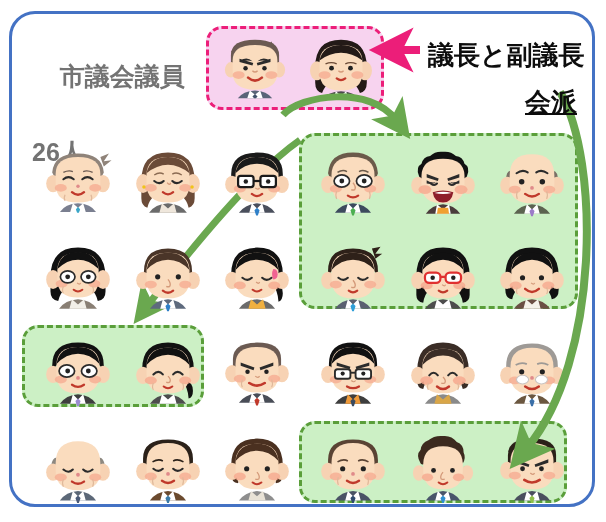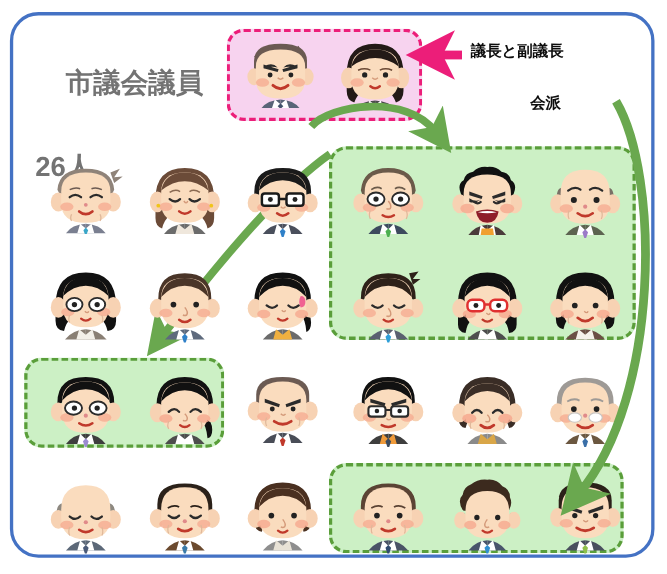--- a/index.html
+++ b/index.html
@@ -53,21 +53,21 @@
   }
   .group-faction {
     border: 3px dashed #5a9e3a;
     background: #ccf0c5;
     border-radius: 16px;
   }
 
   
   .lbl {
     position: absolute;
-    font-size: 14px;
+    font-size: 26px;
     color: #0d0d0d;
     font-weight: 600;
     white-space: nowrap;
   }
 
   
   .avatar {
     position: absolute;
     width: 86px; height: 86px;
   }
@@ -704,15 +704,15 @@
     </defs>
 
     <path d="M420,50 L396,50" stroke="#ec1e79" stroke-width="8" fill="none" marker-end="url(#phead)"></path>
 
     <path d="M283,115 C300,95 370,85 396,120" stroke="#6aa84f" stroke-width="7" fill="none" marker-end="url(#ghead2)"></path>
 
     <path d="M560,92 C600,160 600,360 527,448" stroke="#6aa84f" stroke-width="8" fill="none" marker-end="url(#ghead3)"></path>
   </svg>
 
   <div class="lbl" style="left:428px; top:38px;">議長と副議長</div>
-  <div class="lbl" style="left:482px; top:85px;">会派</div>
+  <div class="lbl" style="left:525px; top:85px;text-decoration:underline;">会派</div>
 
 </div>
 
 </body></html>

